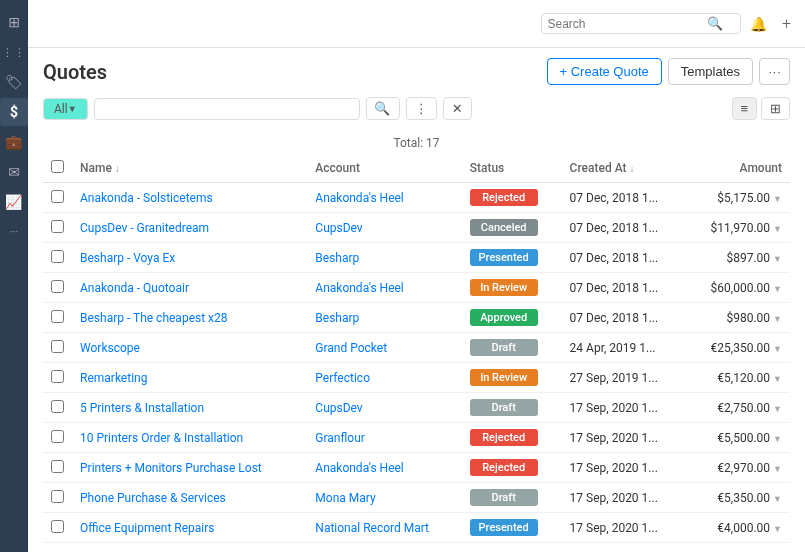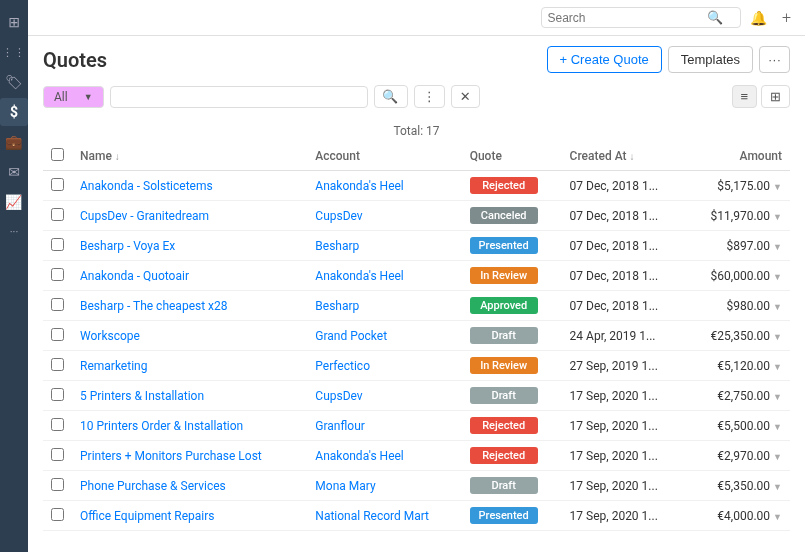--- a/index.html
+++ b/index.html
@@ -33,21 +33,21 @@
     .main {
       flex: 1;
       display: flex;
       flex-direction: column;
       background: #fff;
       overflow: hidden;
     }
 
     
     .topbar {
-      height: 36px;
+      height: 48px;
       background: #fff;
       border-bottom: 1px solid #e0e0e0;
       display: flex;
       align-items: center;
       justify-content: flex-end;
       padding: 0 10px;
       gap: 6px;
       flex-shrink: 0;
     }
     .search-container {
@@ -137,24 +137,24 @@
       gap: 6px;
       flex-shrink: 0;
     }
     .filter-all {
       border: 1px solid #ddd;
       border-radius: 4px;
       padding: 3px 10px;
       cursor: pointer;
       font-size: 12px;
       color: #555;
-      background: #f0abfc;
-      display: flex;
-      align-items: center;
-      gap: 16px;
+      background: #5eead4;
+      display: flex;
+      align-items: center;
+      gap: 0;
     }
     .filter-search {
       border: 1px solid #ddd;
       border-radius: 4px;
       padding: 3px 8px;
       flex: 1;
       max-width: 300px;
       font-size: 12px;
       outline: none;
       color: #555;
@@ -347,21 +347,21 @@
               <input type="checkbox" style="">
             </th>
             <th>
               <span>Name</span>
               <span class="sort-arrow"> ↓</span>
             </th>
             <th>
               <span>Account</span>
             </th>
             <th>
-              <span>Quote</span>
+              <span>Status</span>
             </th>
             <th>
               <span>Created At</span>
               <span class="sort-arrow"> ↓</span>
             </th>
             <th class="amount-col">
               <span>Amount</span>
             </th>
           </tr>
         </thead>

